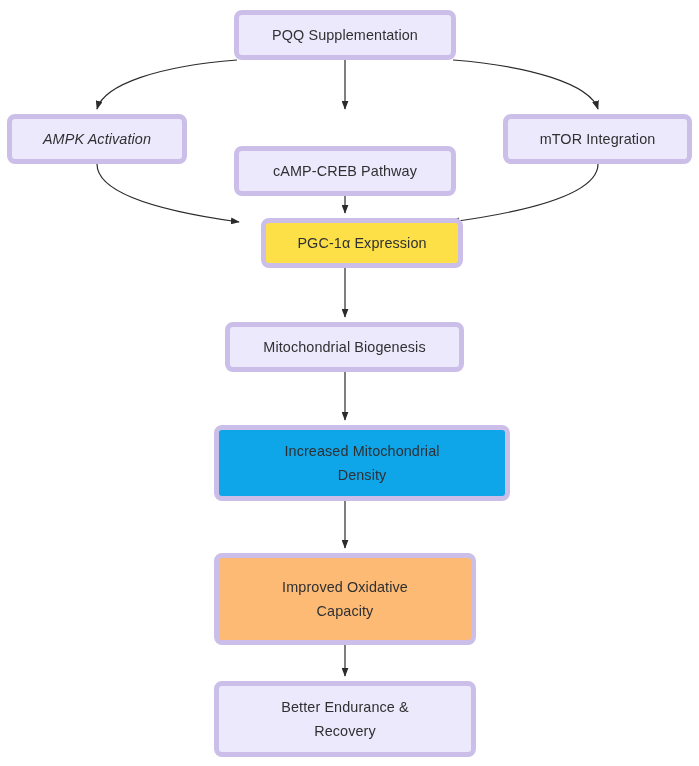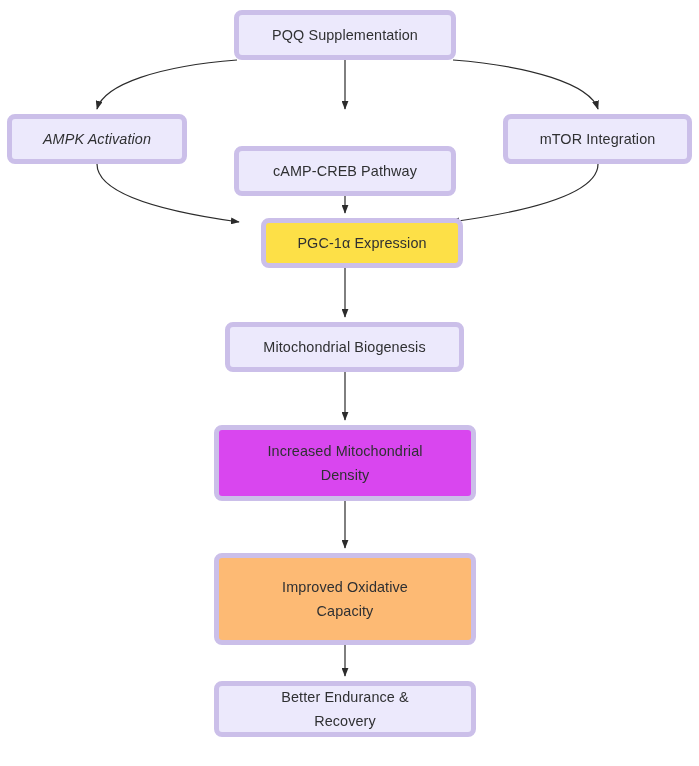--- a/index.html
+++ b/index.html
@@ -91,27 +91,27 @@
       </div>
       <div class="node" style="left: 503px; top: 114px; width: 189px; height: 50px; background: rgb(236, 233, 252); border-color: rgb(203, 191, 233);">
         <span class="node-label" style="color: rgb(47, 48, 50);">mTOR Integration</span>
       </div>
       <div class="node" style="left: 244px; top: 218px; width: 202px; height: 50px; background: #fde047; border-color: rgb(203, 191, 233); margin-left: 17px;">
         <span class="node-label" style="color: rgb(47, 48, 50);">PGC-1α Expression</span>
       </div>
       <div class="node" style="left: 225px; top: 322px; width: 239px; height: 50px; background: rgb(236, 233, 252); border-color: rgb(203, 191, 233);">
         <span class="node-label" style="color: rgb(47, 48, 50);">Mitochondrial Biogenesis</span>
       </div>
-      <div class="node" style="left: 214px; top: 425px; width: 262px; height: 76px; background: #d946ef; border-color: rgb(203, 191, 233);">
+      <div class="node" style="left: 214px; top: 425px; width: 296px; height: 76px; background: #0ea5e9; border-color: rgb(203, 191, 233);">
         <span class="node-label" style="color: rgb(47, 48, 50);">Increased Mitochondrial
 Density</span>
       </div>
       <div class="node" style="left: 214px; top: 553px; width: 262px; height: 92px; background: #fdba74; border-color: rgb(203, 191, 233);">
         <span class="node-label" style="color: rgb(47, 48, 50);">Improved Oxidative
 Capacity</span>
       </div>
-      <div class="node" style="left: 214px; top: 681px; width: 262px; height: 56px; background: rgb(236, 233, 252); border-color: rgb(203, 191, 233);">
+      <div class="node" style="left: 214px; top: 681px; width: 262px; height: 76px; background: rgb(236, 233, 252); border-color: rgb(203, 191, 233);">
         <span class="node-label" style="color: rgb(47, 48, 50);">Better Endurance &amp;
 Recovery</span>
       </div>
     </div>
 
 </div>
 
 </body></html>

